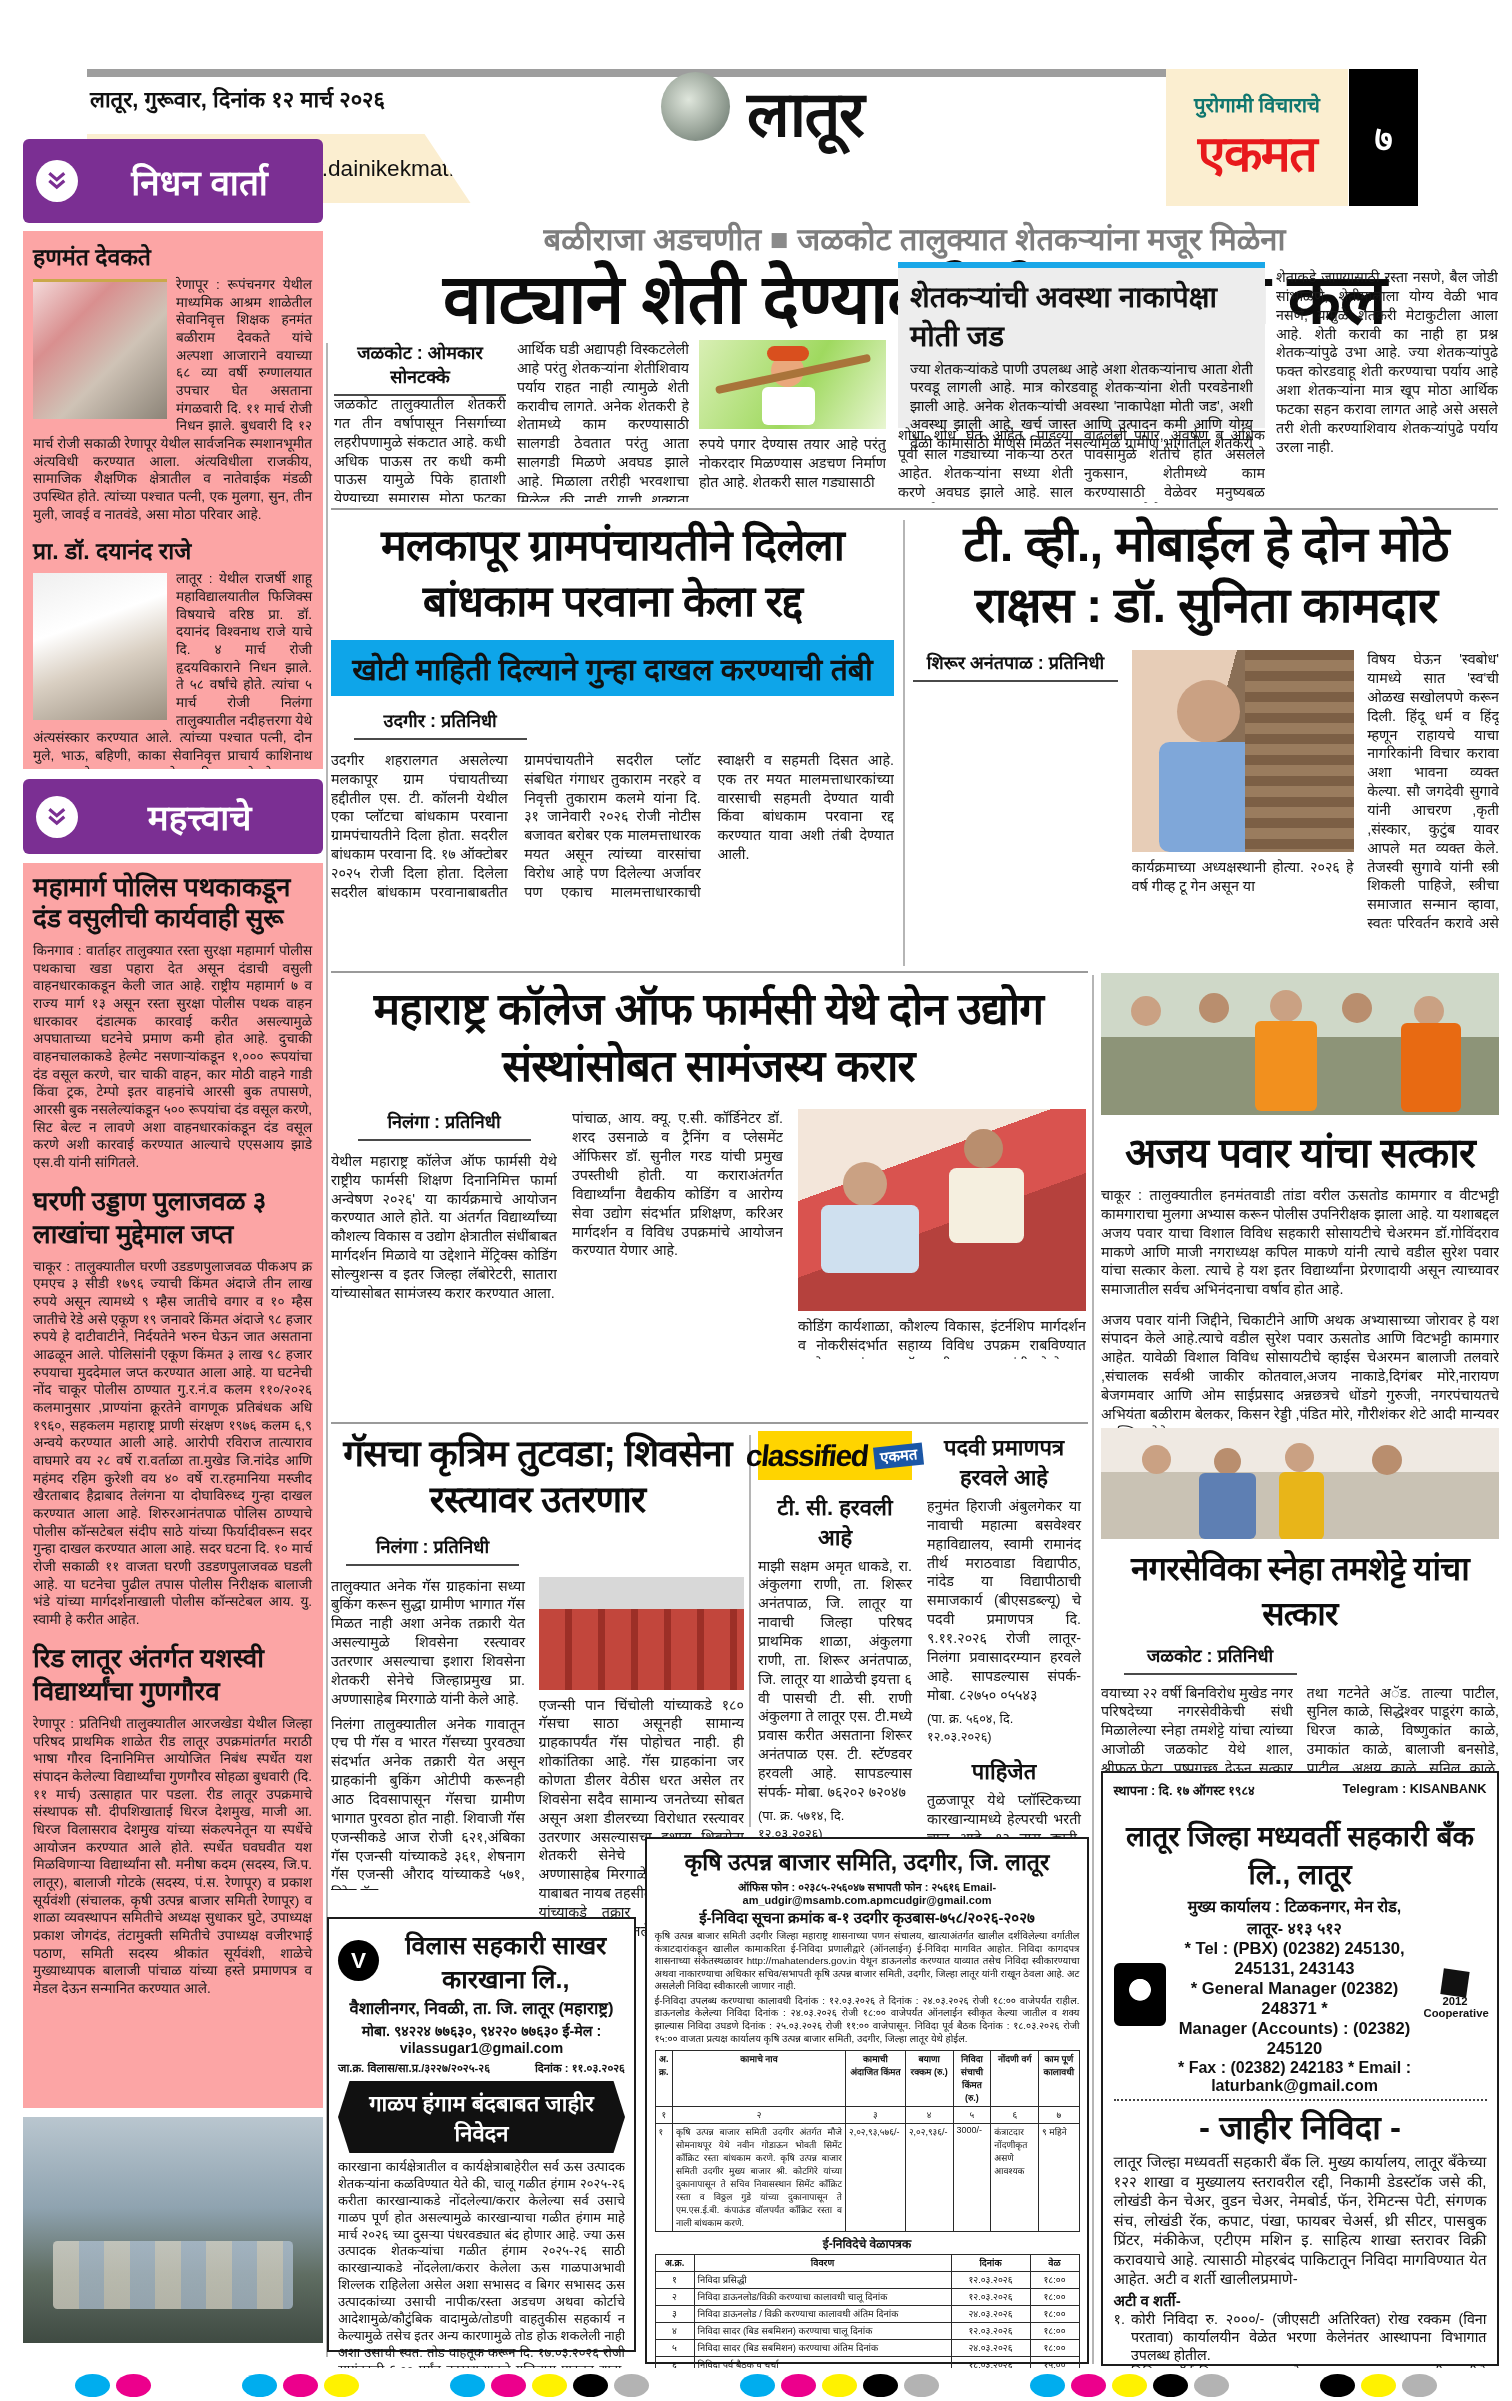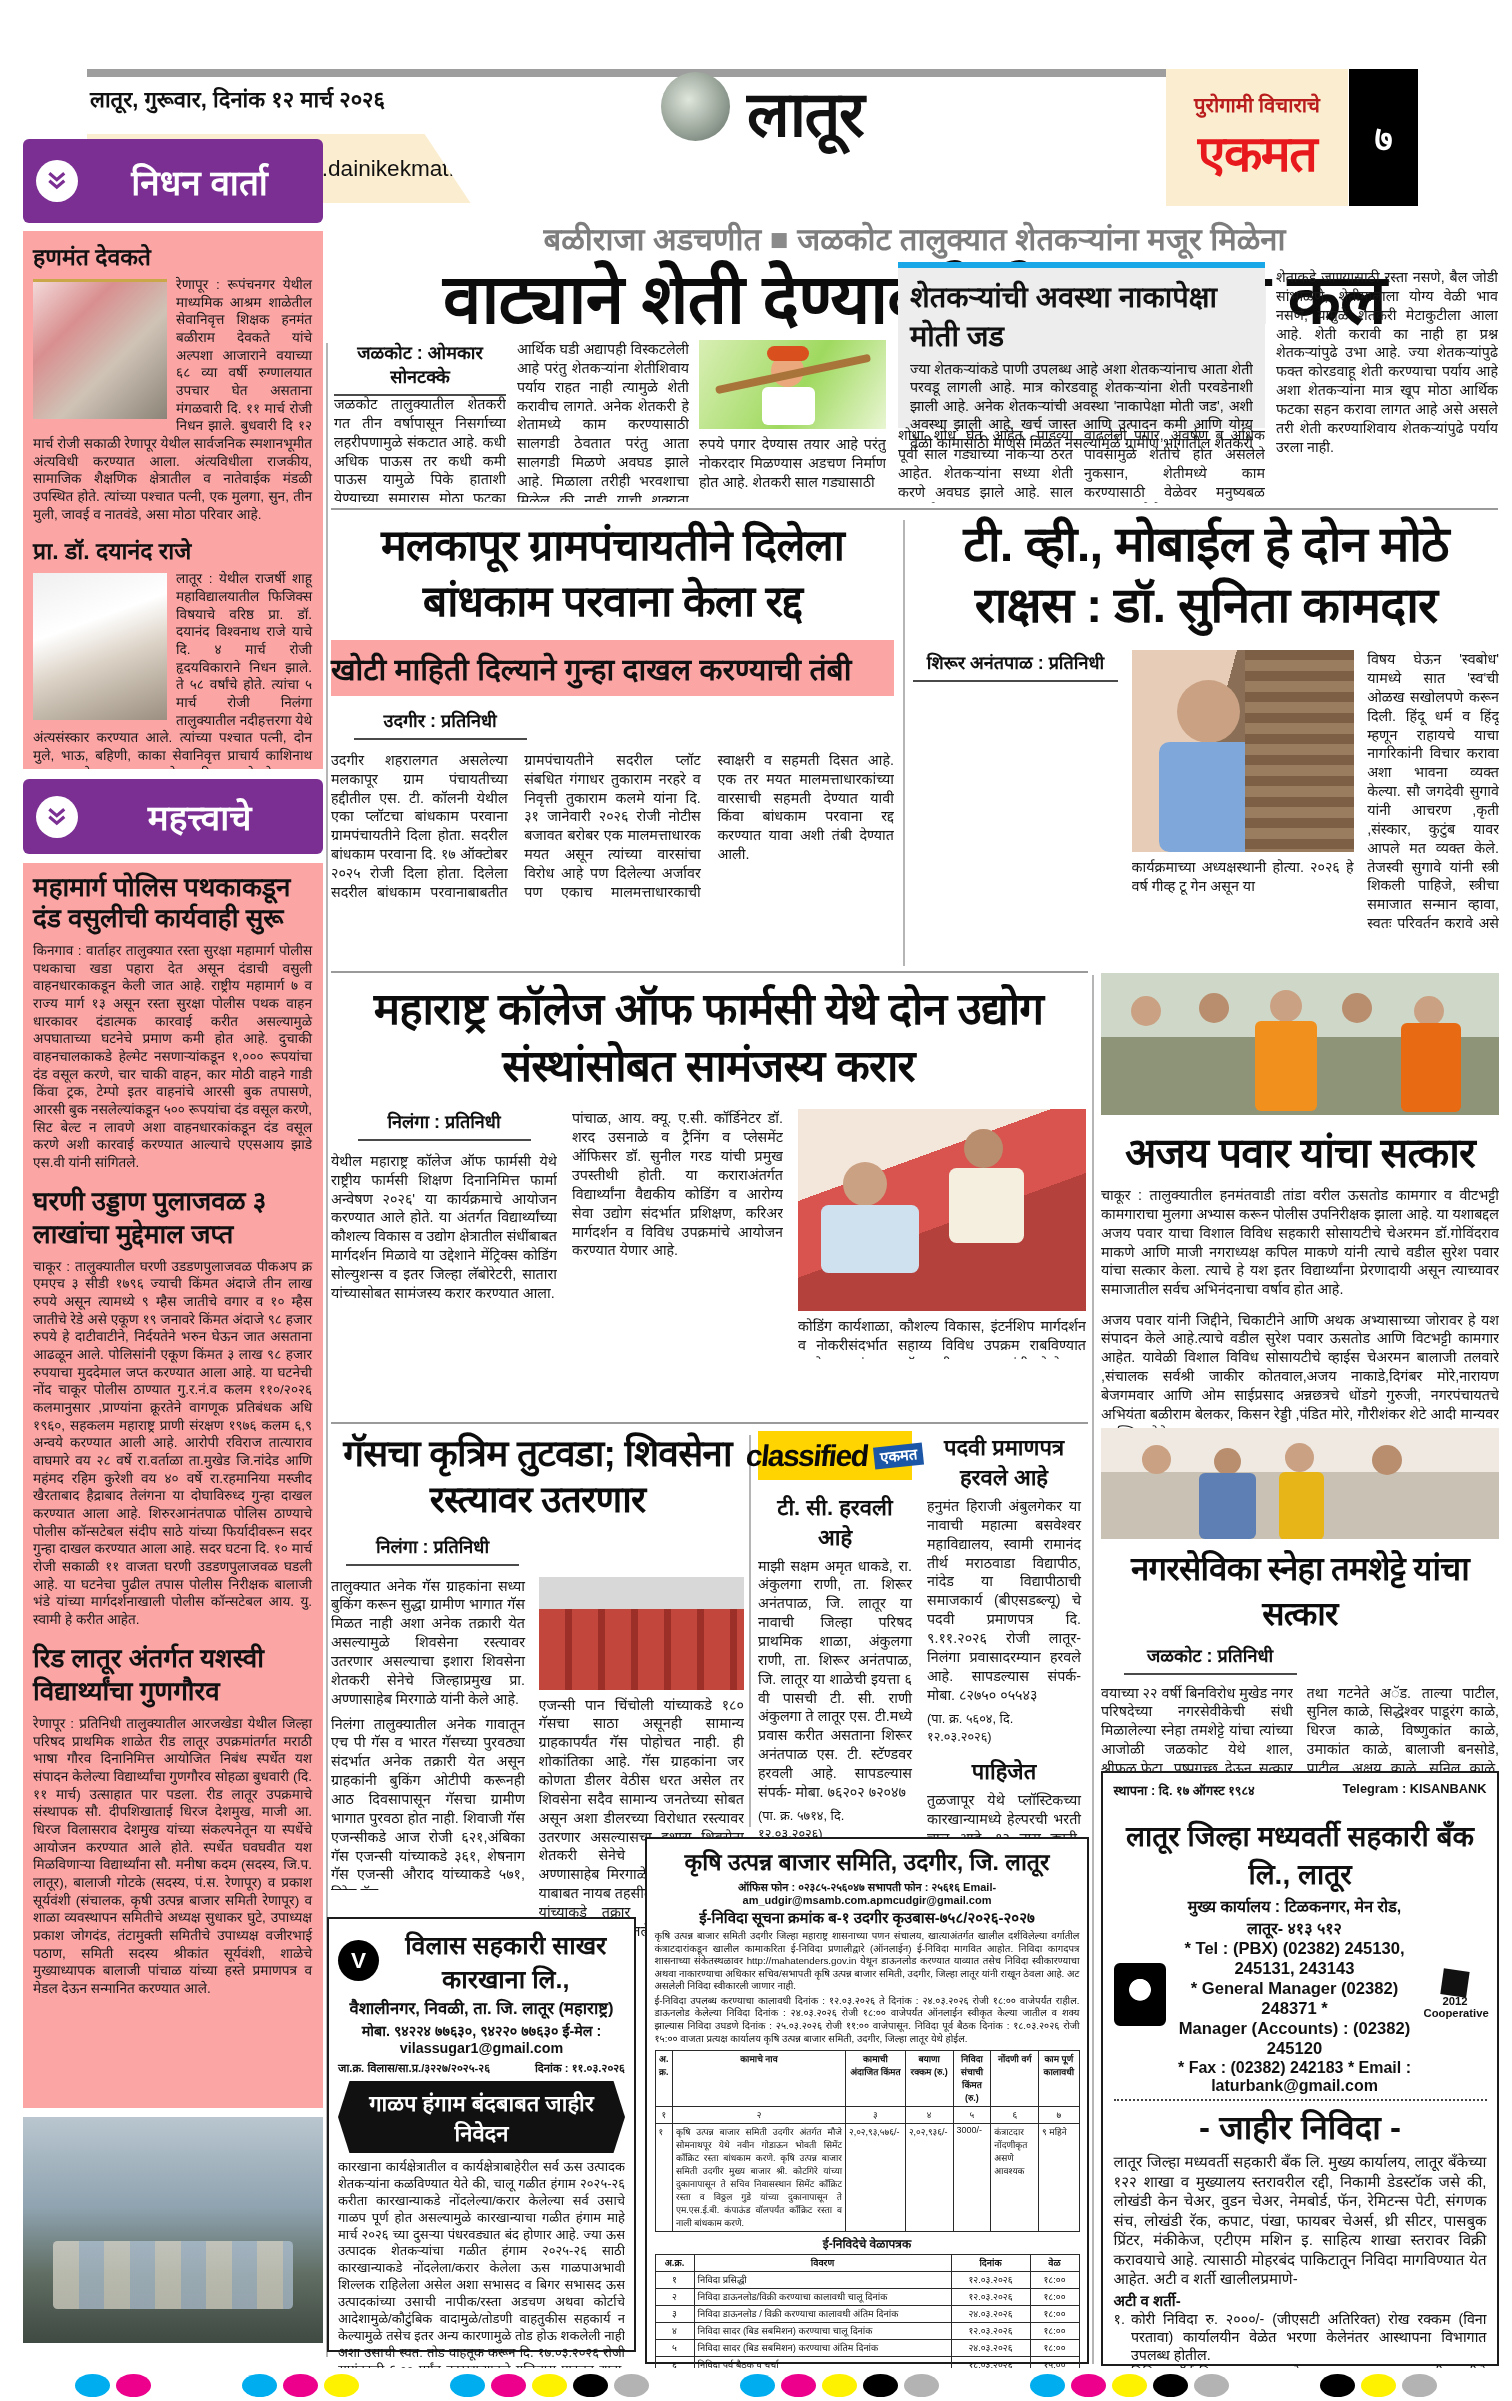--- a/index.html
+++ b/index.html
@@ -13,21 +13,21 @@
   .side-text{font-size:13.6px;line-height:1.3;color:#181818;}
   .headline{font-weight:700;color:#0c0c0c;text-align:center;letter-spacing:-0.8px;}
   .byline{font-weight:700;font-size:18px;text-align:center;border-bottom:2.3px solid #4a4a4a;padding-bottom:6px;}
   .sect-head{background:#7b2f93;border-radius:6px;display:flex;align-items:center;gap:12px;padding:0 13.6px;color:#fff;}
   .sect-head .txt{flex:1;text-align:center;font-weight:700;font-size:35px;}
   .chev{width:42px;height:42px;border-radius:50%;background:#fff;display:flex;align-items:center;justify-content:center;flex:0 0 auto;}
   .graybox{background:#fca5a5;padding:9px 10.5px;}
   .photo{background:linear-gradient(135deg,#cfc8bd,#9d9082 55%,#6f6257);position:relative;overflow:hidden;}
   .vline{background:#b5b5b5;width:1.5px;}
   .hline{background:#9a9a9a;height:2.3px;}
-  .yellowbar{background:#fca5a5;font-weight:700;}
+  .yellowbar{background:#0ea5e9;font-weight:700;text-align:center;}
   .inset{background:#ededed;border-top:6.8px solid #1aa7e8;padding:7.5px 12px;}
   table{border-collapse:collapse;width:100%;}
   .adtable td,.adtable th{border:1.5px solid #2a2a2a;padding:1.5px 3px;vertical-align:top;}
   .dots{display:flex;gap:6px;}
   .dot{width:35px;height:23px;border-radius:50%;}
   .d-c{background:#00adee;}.d-m{background:#ec008c;}.d-y{background:#fff200;}.d-k{background:#000;}.d-g{background:#b3b3b3;}
   .clslogo{background:#ffd400;display:flex;align-items:center;justify-content:center;gap:6px;padding:7.5px 4.5px;}
   .clslogo .word{font-weight:700;font-size:30px;letter-spacing:-1.5px;transform:skewX(-6deg);color:#0a0a0a;}
   .clstag{background:#1b57a6;color:#fff;font-weight:700;font-size:15px;padding:3px 6px;transform:rotate(-6deg);text-align:center;line-height:1.05;}
   .adbox{border:2.3px solid #1c1c1c;background:#fff;}
@@ -52,21 +52,21 @@
           <path d="M2 9 L6 16 L10 10 Z" fill="#fff"></path>
         </svg>
     </span>
     <span style="font-size:22.6px;color:#111;">http://www.dainikekmat.com</span>
   </div>
 
   <div class="abs head-circ" style="left:661px;top:72px;width:69px;height:69px;background:radial-gradient(circle at 40% 40%,#dfe6dc,#9aa59a 55%,#5d6b63);"></div>
   <div class="abs b" style="left:747px;top:69px;font-size:63px;letter-spacing:-1.5px;">लातूर</div>
 
   <div class="abs" style="left:1166px;top:69px;width:182px;height:137px;background:#fbeed0;display:flex;flex-direction:column;align-items:center;justify-content:center;">
-    <div class="b" style="color:#b91c1c;font-size:20.3px;">पुरोगामी विचाराचे</div>
+    <div class="b" style="color:#0f766e;font-size:20.3px;">पुरोगामी विचाराचे</div>
     <div class="b" style="color:#e8191c;font-size:50px;letter-spacing:-1.5px;">एकमत</div>
   </div>
 
   <div class="abs" style="left:1349px;top:69px;width:69px;height:137px;background:#000;color:#fff;display:flex;align-items:center;justify-content:center;font-size:35px;font-weight:700;">७</div>
 
   <div class="abs b" style="left:331px;top:217px;width:1167px;text-align:center;font-size:31px;color:#7e7e7e;">
     <span>बळीराजा अडचणीत</span>
     <span style="color:#8a8a8a;">■</span>
     <span>जळकोट तालुक्यात शेतकऱ्यांना मजूर मिळेना</span>
   </div>

